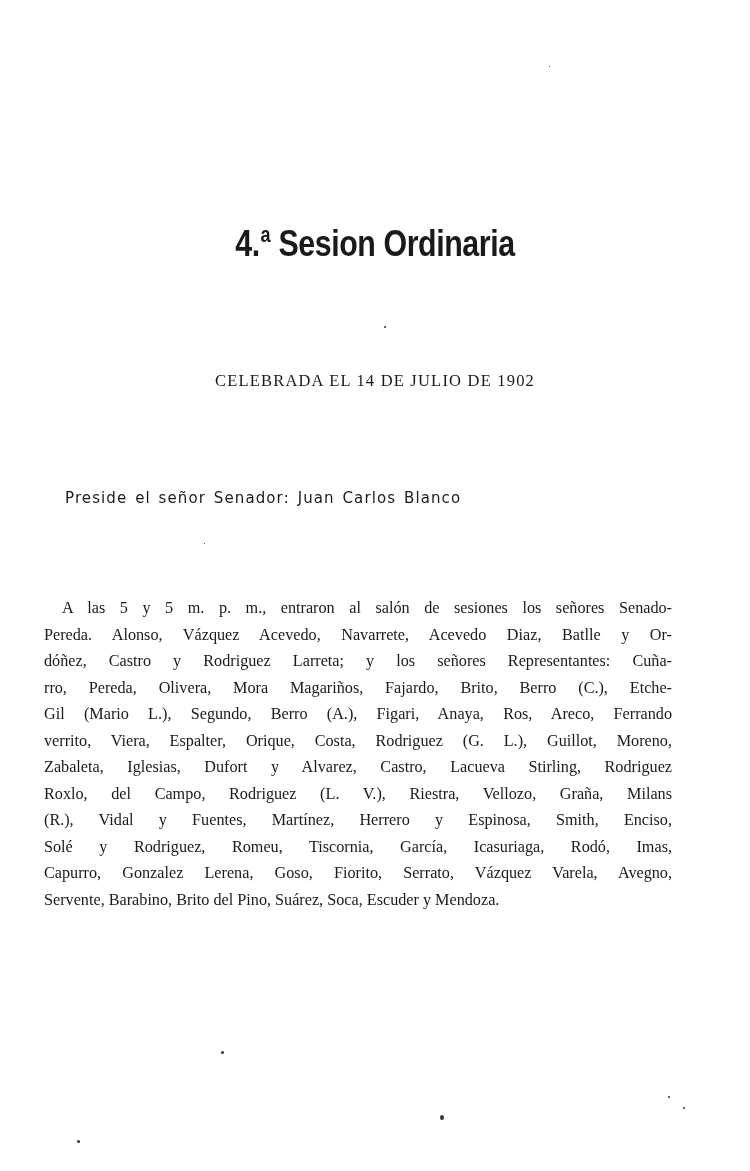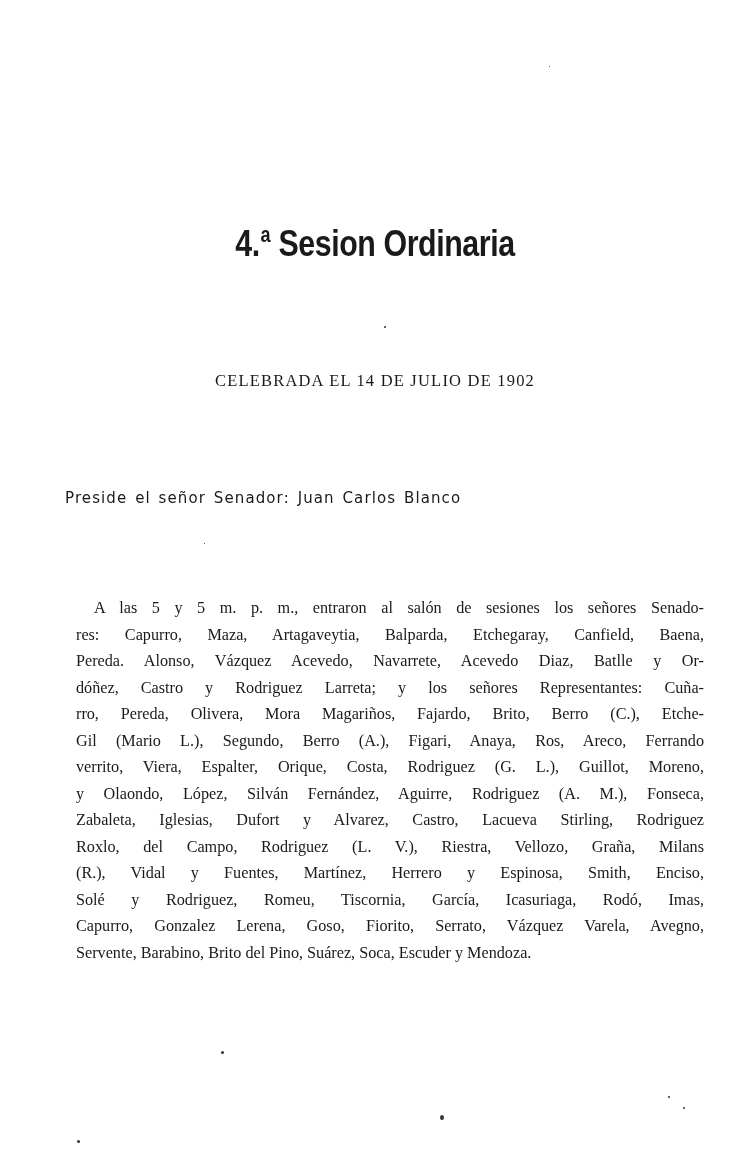--- a/index.html
+++ b/index.html
@@ -14,46 +14,44 @@
       position: absolute; left: 0; width: 750px; top: 371px; text-align: center;
       font-family: "Liberation Serif", serif; font-size: 16.5px; letter-spacing: 1.2px;
     }
     .preside {
       position: absolute; left: 65px; top: 489px;
       font-family: "DejaVu Sans", sans-serif; font-size: 15px; letter-spacing: 1.1px; word-spacing: 2px;
     }
     .body-text {
       position: absolute; left: 44px; width: 628px; top: 595px;
       font-family: "Liberation Serif", serif; font-size: 16.2px; line-height: 26.5px;
-      text-align: justify; text-align-last: left; margin-left: 32px;
+      text-align: justify; text-align-last: left;
     }
     .line { display: block; text-align: justify; text-align-last: justify; white-space: nowrap; }
     .line.last { text-align-last: left; }
     .line.indent { padding-left: 18px; }
     .speck { position: absolute; background: #333; border-radius: 50%; }
   </style>
 </head>
 <body>
 
 <div>
   <div class="title"><span>4.</span><sup>a</sup><span>Sesion Ordinaria</span></div>
 
   <div class="subtitle">CELEBRADA EL 14 DE JULIO DE 1902</div>
 
   <div class="preside">Preside el señor Senador: Juan Carlos Blanco</div>
 
   <div class="body-text">
     <span class="line indent">A las 5 y 5 m. p. m., entraron al salón de sesiones los señores Senado-</span>
-    <span class="line">res: Capurro, Maza, Artagaveytia, Balparda, Etchegaray, Canfield, Baena,</span>
     <span class="line">Pereda. Alonso, Vázquez Acevedo, Navarrete, Acevedo Diaz, Batlle y Or-</span>
     <span class="line">dóñez, Castro y Rodriguez Larreta; y los señores Representantes: Cuña-</span>
     <span class="line">rro, Pereda, Olivera, Mora Magariños, Fajardo, Brito, Berro (C.), Etche-</span>
     <span class="line">Gil (Mario L.), Segundo, Berro (A.), Figari, Anaya, Ros, Areco, Ferrando</span>
     <span class="line">verrito, Viera, Espalter, Orique, Costa, Rodriguez (G. L.), Guillot, Moreno,</span>
-    <span class="line">y Olaondo, López, Silván Fernández, Aguirre, Rodriguez (A. M.), Fonseca,</span>
     <span class="line">Zabaleta, Iglesias, Dufort y Alvarez, Castro, Lacueva Stirling, Rodriguez</span>
     <span class="line">Roxlo, del Campo, Rodriguez (L. V.), Riestra, Vellozo, Graña, Milans</span>
     <span class="line">(R.), Vidal y Fuentes, Martínez, Herrero y Espinosa, Smith, Enciso,</span>
     <span class="line">Solé y Rodriguez, Romeu, Tiscornia, García, Icasuriaga, Rodó, Imas,</span>
     <span class="line">Capurro, Gonzalez Lerena, Goso, Fiorito, Serrato, Vázquez Varela, Avegno,</span>
     <span class="line last">Servente, Barabino, Brito del Pino, Suárez, Soca, Escuder y Mendoza.</span>
   </div>
 
   <div class="speck" style="left:384px;top:326px;width:2px;height:2px;"></div>
   <div class="speck" style="left:549px;top:66px;width:1px;height:1px;"></div>

